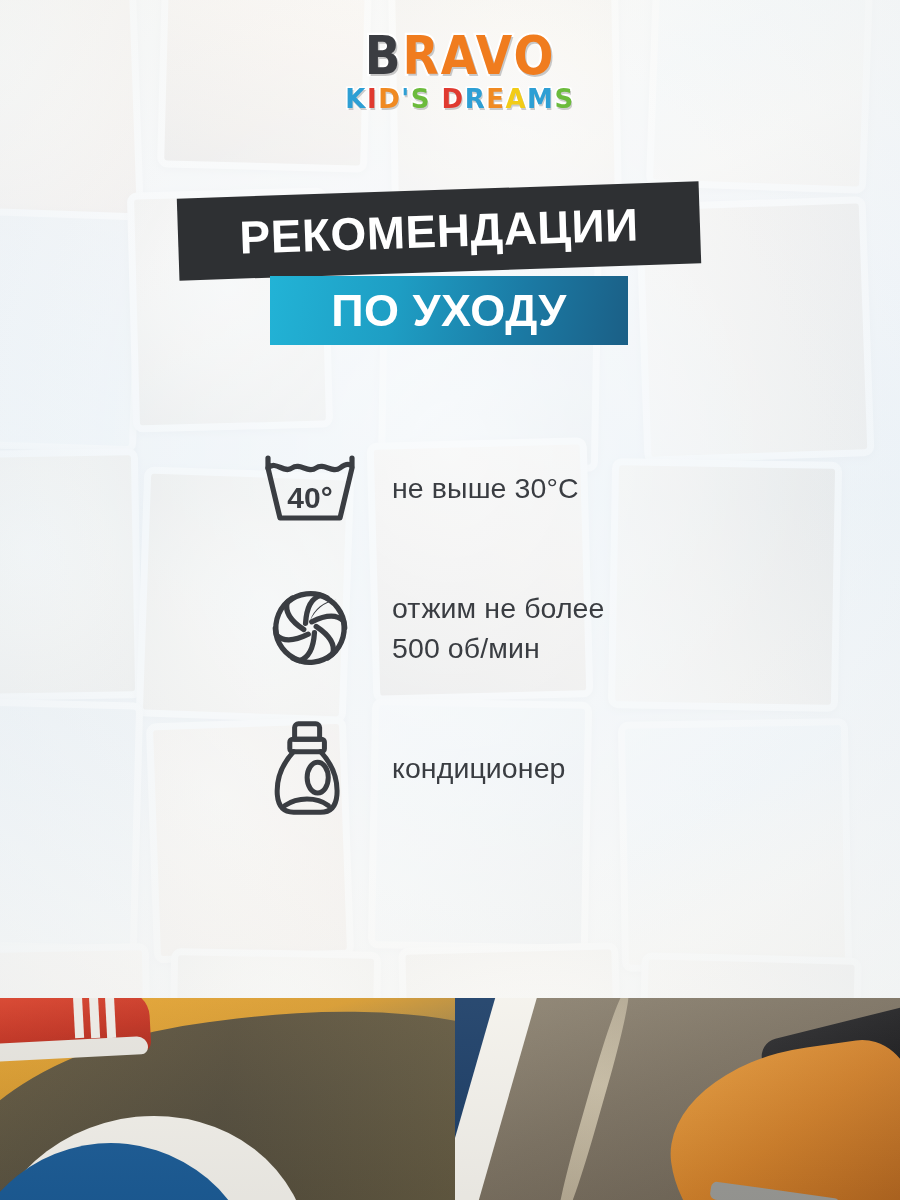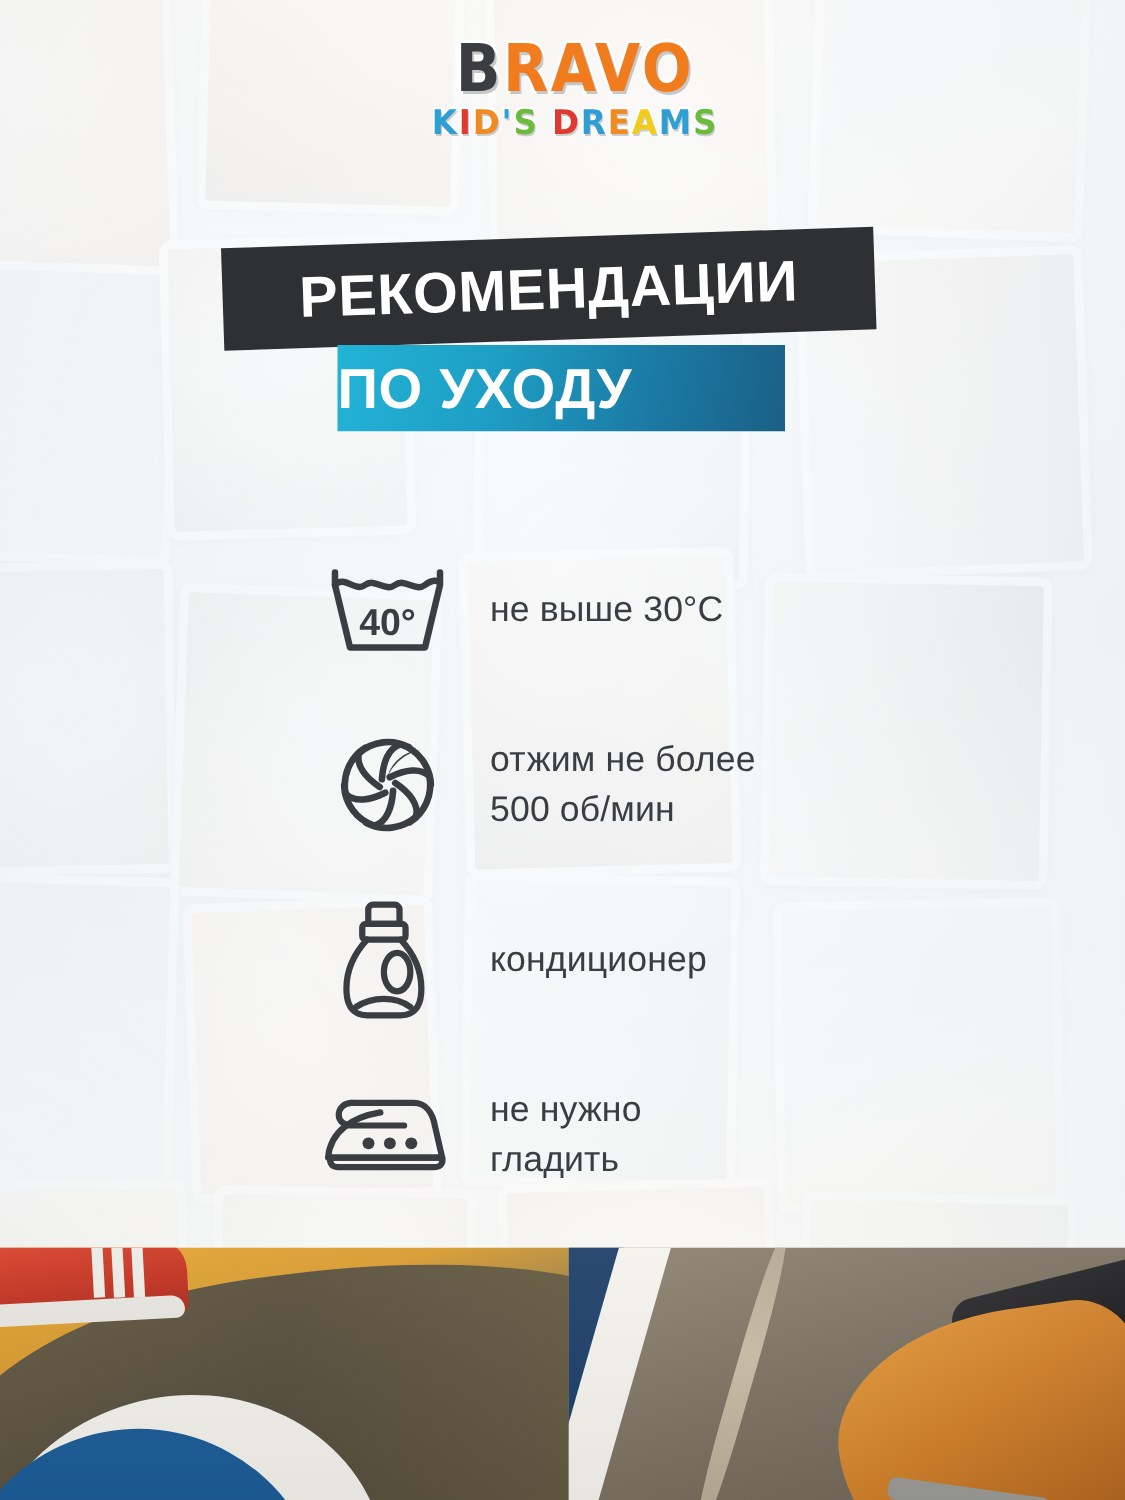--- a/index.html
+++ b/index.html
@@ -139,21 +139,21 @@
     white-space: nowrap;
   }
   .banner-blue {
     position: absolute;
     left: 270px; top: 276px;
     width: 358px; height: 69px;
     background: linear-gradient(100deg, #22b3d6 0%, #1e9ec4 35%, #1b7aa4 70%, #1b5f86 100%);
     z-index: 5;
     display: flex;
     align-items: center;
-    justify-content: flex-start;
+    justify-content: center;
   }
   .banner-blue .txt {
     color: #ffffff;
     font-size: 45px;
     font-weight: bold;
     letter-spacing: 0.5px;
     white-space: nowrap;
   }
 
   
@@ -452,36 +452,20 @@
           <path d="M22 35 C 8 50 4 66 5 80 C 6 92 12 98 22 98 h28 c10 0 16 -6 17 -18 c1 -14 -3 -30 -17 -45"></path>
           <ellipse cx="47" cy="62" rx="11" ry="16"></ellipse>
           <path d="M13 91 C 26 82 46 82 58 91"></path>
         </svg>
       </div>
       <div class="care-text">
         <span>кондиционер</span>
       </div>
     </div>
 
-    <div class="care-row">
-      <div class="care-icon">
-        <svg width="104" height="78" viewBox="0 0 108 82" fill="none" stroke="#3a3d42" stroke-width="5.2" stroke-linecap="round" stroke-linejoin="round">
-          <path d="M24 14 h52 c10 0 16 8 18 20 l6 26 h-96 c2 -22 20 -34 44 -38"></path>
-          <path d="M24 14 c-7 0 -11 5 -11 10 c0 5 4 9 11 9 h44"></path>
-          <path d="M6 60 h94 c1 4 -1 8 -6 8 h-82 c-5 0 -7 -4 -6 -8 z"></path>
-          <circle cx="38" cy="48" r="5" fill="#3a3d42" stroke="none"></circle>
-          <circle cx="56" cy="48" r="5" fill="#3a3d42" stroke="none"></circle>
-          <circle cx="74" cy="48" r="5" fill="#3a3d42" stroke="none"></circle>
-        </svg>
-      </div>
-      <div class="care-text">
-        <span>не нужно</span>
-        <span class="l2">гладить</span>
-      </div>
-    </div>
 
   </div>
 
   <div class="photo-strip">
     <div class="ps-left">
       <div class="shadow-blob"></div>
       <div class="shoe"></div>
       <div class="shoe-stripe st1"></div>
       <div class="shoe-stripe st2"></div>
       <div class="shoe-stripe st3"></div>

